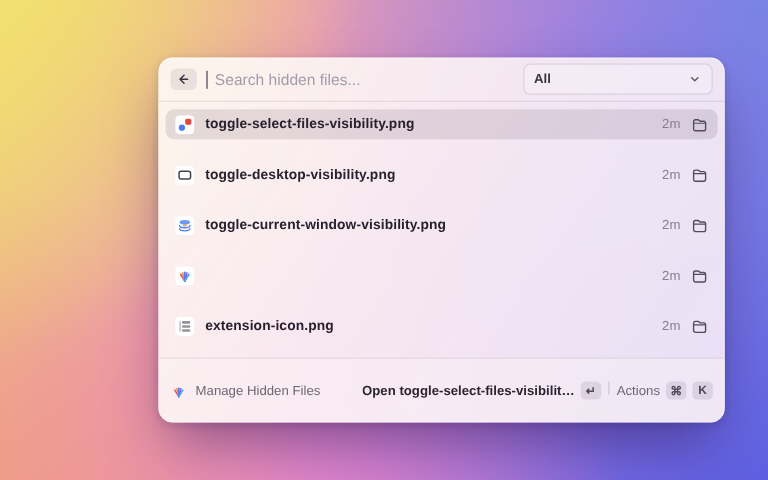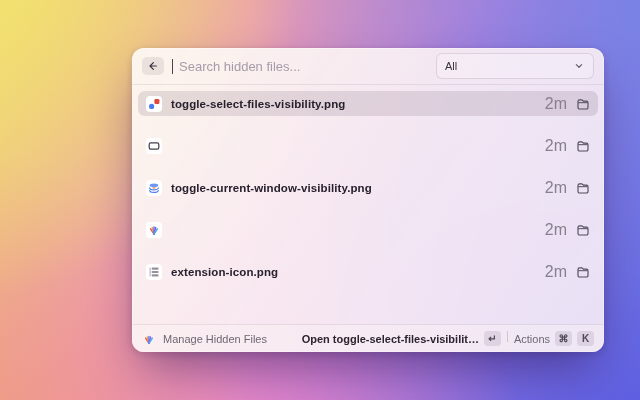--- a/index.html
+++ b/index.html
@@ -23,35 +23,35 @@
     border-bottom:1px solid rgba(52,32,60,0.09);}
   .back-btn{width:22px;height:18px;border-radius:5px;background:rgba(52,32,60,0.09);
     display:flex;align-items:center;justify-content:center;flex:0 0 auto;cursor:pointer;}
   .caret{width:1px;height:15px;background:#4a4450;margin-right:-4px;flex:0 0 auto;}
   .search{flex:1;min-width:0;border:none;outline:none;background:transparent;
     font-family:"Liberation Sans",sans-serif;font-size:13px;color:#3a3440;}
   .search::placeholder{color:#a59caa;}
   .dropdown{flex:0 0 auto;width:140px;height:24px;border-radius:6px;
     border:1px solid rgba(52,32,60,0.13);background:rgba(255,255,255,0.22);
     display:flex;align-items:center;justify-content:space-between;
-    padding:0 8px;font-size:11px;font-weight:normal;color:#3a3440;cursor:pointer;}
+    padding:0 8px;font-size:11px;font-weight:bold;color:#3a3440;cursor:pointer;}
   
   .list{padding:6px;display:flex;flex-direction:column;gap:17px;}
   .row{height:25px;border-radius:7px;display:flex;align-items:center;
     padding:0 8px;gap:9px;cursor:pointer;}
   .row.selected{background:rgba(73,44,73,0.13);}
   .fileicon{width:16px;height:16px;flex:0 0 auto;display:flex;}
   .title{font-size:11.5px;font-weight:bold;color:#27212e;white-space:nowrap;
     overflow:hidden;text-overflow:ellipsis;letter-spacing:0.1px;}
-  .time{margin-left:auto;font-size:16px;color:#87808d;flex:0 0 auto;}
+  .time{margin-left:auto;font-size:11px;color:#87808d;flex:0 0 auto;}
   .acc{width:14px;height:14px;flex:0 0 auto;display:flex;}
   
   .footer{position:absolute;left:0;right:0;bottom:0;height:27px;
     border-top:1px solid rgba(52,32,60,0.09);display:flex;align-items:center;
-    padding:0 10px;gap:7px;font-size:11px;background:rgba(250,243,246,0.4);}
+    padding:13px 10px;gap:7px;font-size:11px;background:rgba(250,243,246,0.4);}
   .app-name{color:#6d6772;}
   .f-right{margin-left:auto;display:flex;gap:6px;}
   .primary{font-weight:bold;color:#2b2530;max-width:190px;white-space:nowrap;
     overflow:hidden;text-overflow:ellipsis;}
   .keycap{min-width:11px;height:15px;padding:0 3px;border-radius:4px;
     background:rgba(52,32,60,0.10);color:#4f4a57;font-size:10px;font-weight:bold;
     display:flex;align-items:center;justify-content:center;}
   .vdiv{width:1px;height:11px;background:rgba(52,32,60,0.18);}
   .actions-label{color:#6d6772;}
   .f-btn{display:flex;align-items:center;gap:5px;cursor:pointer;}
@@ -104,20 +104,21 @@
       </span>
     </div>
 
     <div class="row">
       <span class="fileicon">
         <svg width="16" height="16" viewBox="0 0 16 16">
             <rect width="16" height="16" rx="4" fill="#fff"></rect>
             <rect x="3.2" y="4.8" width="9.6" height="6.4" rx="1.6" fill="none" stroke="#45404c" stroke-width="1.25"></rect>
           </svg>
       </span>
+      <span class="title">toggle-desktop-visibility.png</span>
       <span class="time">2m</span>
       <span class="acc">
         <svg width="14" height="14" viewBox="0 0 14 14">
             <path d="M2 5.6V4.4c0-.9.7-1.6 1.6-1.6h1.9c.45 0 .87.18 1.17.5l.7.75h3.03c.9 0 1.6.7 1.6 1.6v4.75c0 .9-.7 1.6-1.6 1.6H3.6c-.9 0-1.6-.7-1.6-1.6z" fill="none" stroke="#524d59" stroke-width="1.15"></path>
             <path d="M2.2 5.7h9.4" stroke="#524d59" stroke-width="1"></path>
           </svg>
       </span>
     </div>
 
     <div class="row">

